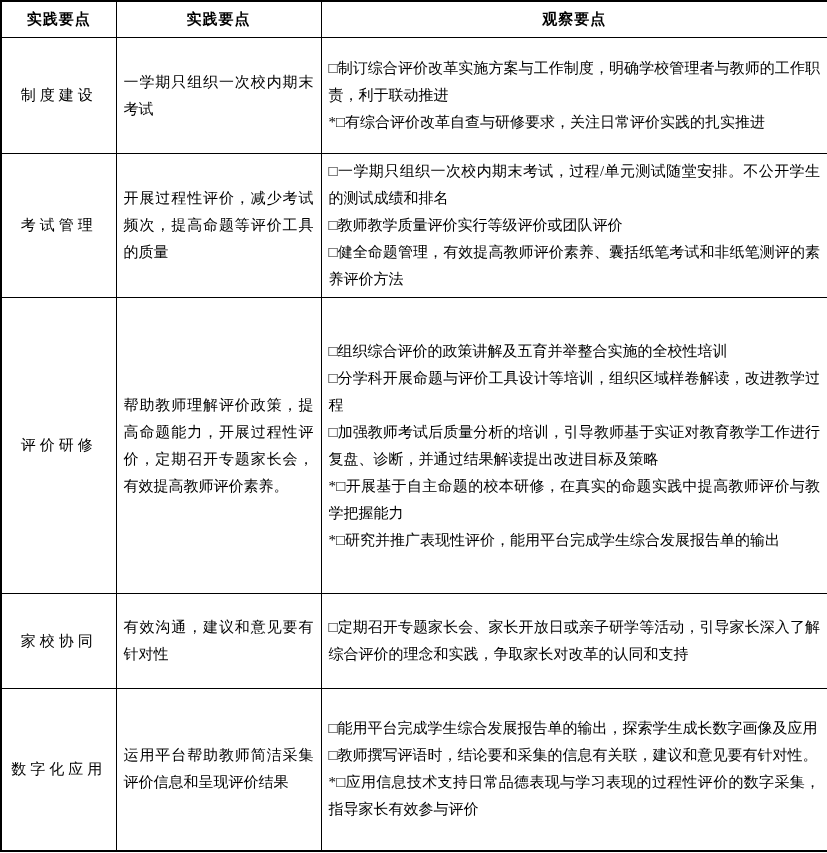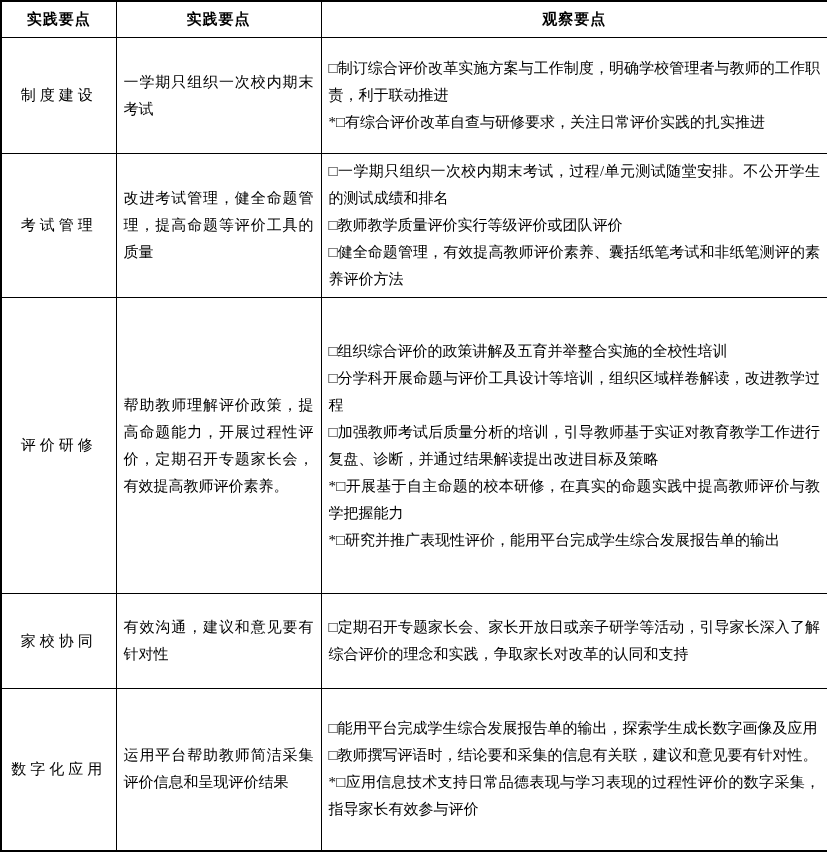--- a/index.html
+++ b/index.html
@@ -83,21 +83,21 @@
     <td class="topic">制度建设</td>
     <td class="standard">一学期只组织一次校内期末考试</td>
     <td class="observations">
       <div class="obs-item">□制订综合评价改革实施方案与工作制度，明确学校管理者与教师的工作职责，利于联动推进</div>
       <div class="obs-item">*□有综合评价改革自查与研修要求，关注日常评价实践的扎实推进</div>
     </td>
   </tr>
 
   <tr style="height:139px;">
     <td class="topic">考试管理</td>
-    <td class="standard">改进考试管理，健全命题管理，提高命题等评价工具的质量</td>
+    <td class="standard">开展过程性评价，减少考试频次，提高命题等评价工具的质量</td>
     <td class="observations">
       <div class="obs-item">□一学期只组织一次校内期末考试，过程/单元测试随堂安排。不公开学生的测试成绩和排名</div>
       <div class="obs-item">□教师教学质量评价实行等级评价或团队评价</div>
       <div class="obs-item">□健全命题管理，有效提高教师评价素养、囊括纸笔考试和非纸笔测评的素养评价方法</div>
     </td>
   </tr>
 
   <tr style="height:296px;">
     <td class="topic">评价研修</td>
     <td class="standard">帮助教师理解评价政策，提高命题能力，开展过程性评价，定期召开专题家长会，有效提高教师评价素养。</td>

